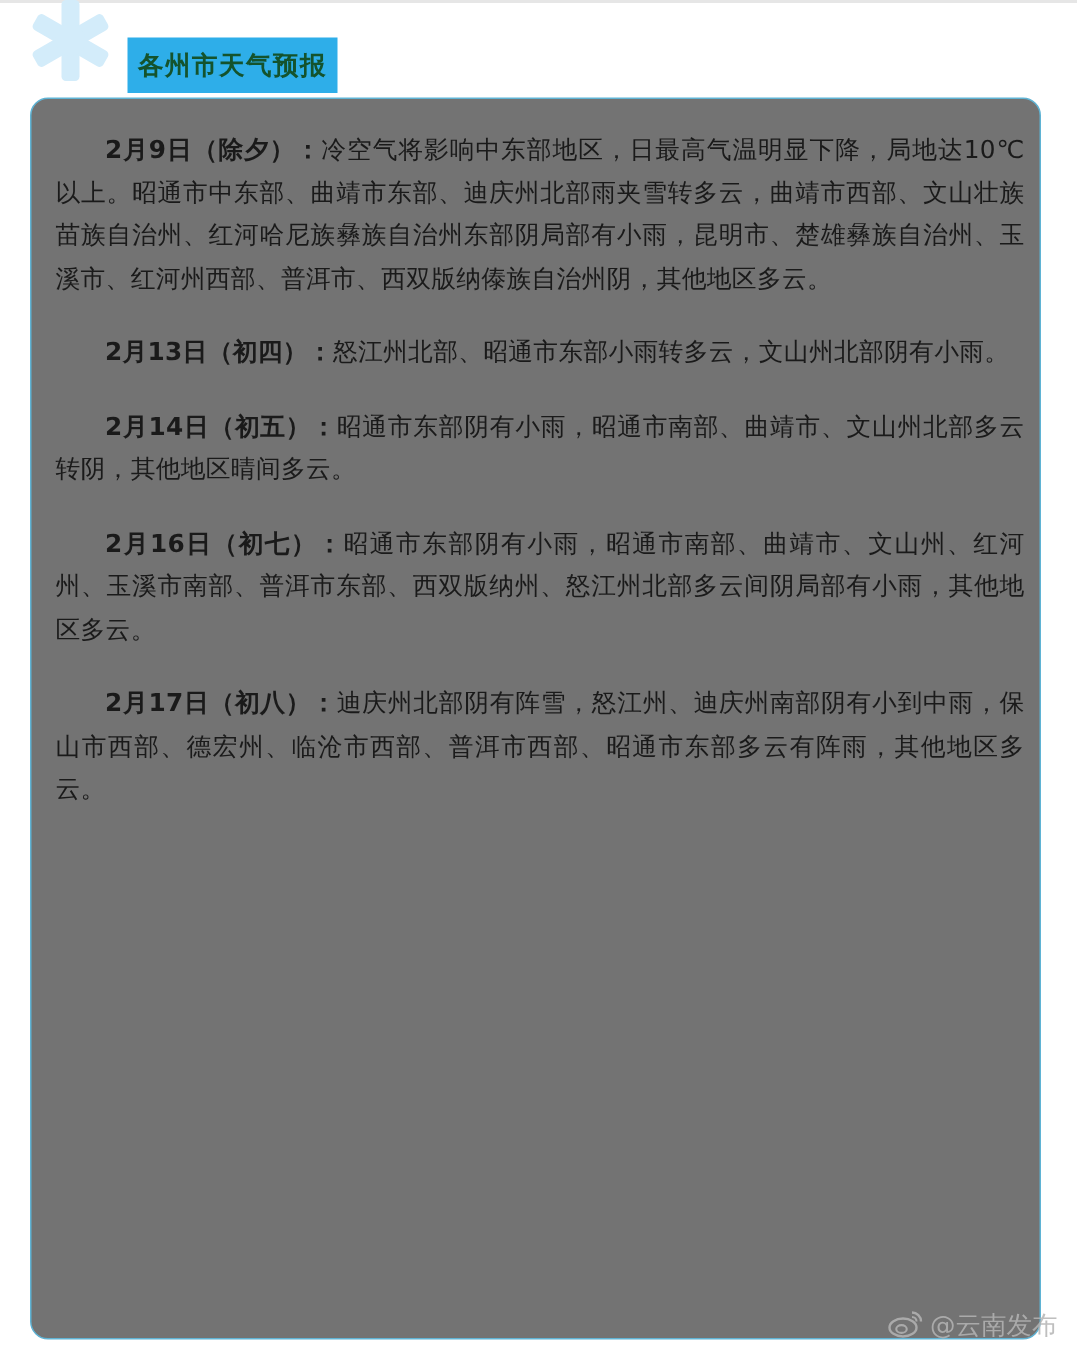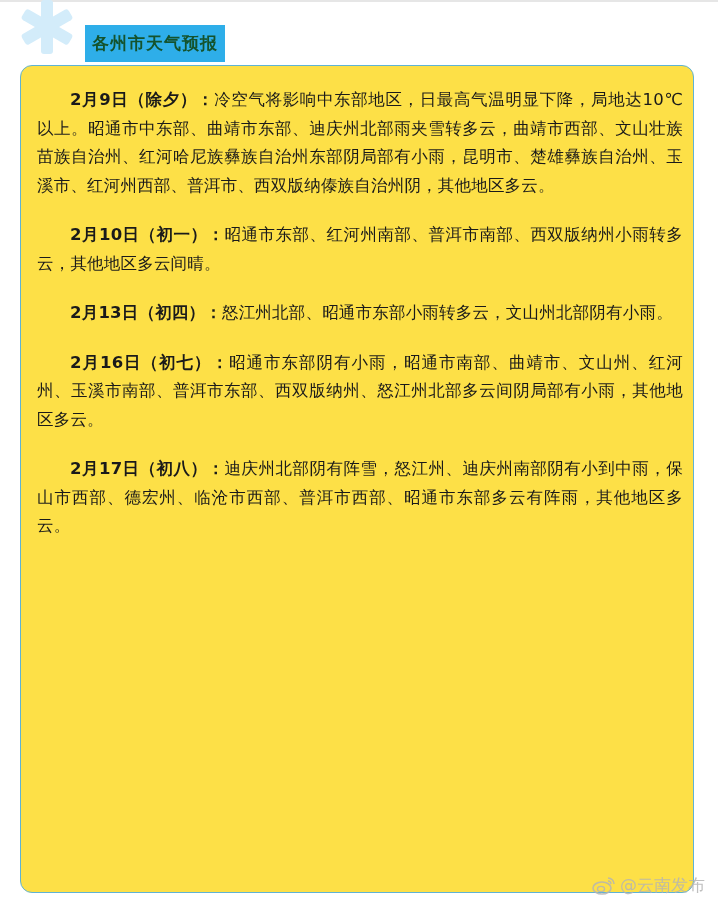--- a/index.html
+++ b/index.html
@@ -13,31 +13,31 @@
     .snowflake { position: absolute; left: 18px; top: 0px; width: 58px; height: 54px; }
     .banner {
       position: absolute; left: 85px; top: 9px; width: 140px; height: 37px;
       background: #2eaee9; color: #14532d;
       font-size: 17px; font-weight: bold; letter-spacing: 1px;
       display: flex; align-items: center; justify-content: center; margin-top: 16px;
     }
     .box {
       position: absolute; left: 20px; top: 65px; width: 674px; height: 828px;
       border: 1.5px solid #5fb3d4; border-radius: 12px; box-sizing: border-box;
-      background: #fde047;
+      background: #737373;
     }
     .content { position: absolute; left: 16px; top: 20px; width: 646px; }
     .para {
       margin: 0 0 21px 0; font-size: 16.5px; line-height: 28.5px;
       text-indent: 2em; text-align: justify; letter-spacing: 0.2px;
     }
     .date { font-weight: bold; }
     .watermark {
       position: absolute; left: 592px; top: 872px; height: 26px;
-      display: flex; align-items: center; gap: 4px;
+      display: flex; align-items: flex-start; gap: 4px;
       color: rgba(180,180,180,0.85); font-size: 17px;
     }
     .weibo-icon { width: 24px; height: 20px; }
   </style>
 </head>
 <body>
 
 <div class="topline"></div>
 
 <svg class="snowflake" viewBox="0 0 58 54">
@@ -49,22 +49,22 @@
   </g>
 </svg>
 
 <div class="banner">
   <span>各州市天气预报</span>
 </div>
 
 <div class="box">
   <div class="content">
     <p class="para"><span class="date">2月9日（除夕）：</span><span>冷空气将影响中东部地区，日最高气温明显下降，局地达10℃以上。昭通市中东部、曲靖市东部、迪庆州北部雨夹雪转多云，曲靖市西部、文山壮族苗族自治州、红河哈尼族彝族自治州东部阴局部有小雨，昆明市、楚雄彝族自治州、玉溪市、红河州西部、普洱市、西双版纳傣族自治州阴，其他地区多云。</span></p>
-    <p class="para"><span class="date">2月10日（初一）：</span><span>昭通市东部、红河州南部、普洱市南部、西双版纳州小雨转多云，其他地区多云间晴。</span></p>
     <p class="para"><span class="date">2月13日（初四）：</span><span>怒江州北部、昭通市东部小雨转多云，文山州北部阴有小雨。</span></p>
+    <p class="para"><span class="date">2月14日（初五）：</span><span>昭通市东部阴有小雨，昭通市南部、曲靖市、文山州北部多云转阴，其他地区晴间多云。</span></p>
     <p class="para"><span class="date">2月16日（初七）：</span><span>昭通市东部阴有小雨，昭通市南部、曲靖市、文山州、红河州、玉溪市南部、普洱市东部、西双版纳州、怒江州北部多云间阴局部有小雨，其他地区多云。</span></p>
     <p class="para"><span class="date">2月17日（初八）：</span><span>迪庆州北部阴有阵雪，怒江州、迪庆州南部阴有小到中雨，保山市西部、德宏州、临沧市西部、普洱市西部、昭通市东部多云有阵雨，其他地区多云。</span></p>
   </div>
 </div>
 
 <div class="watermark">
   <svg class="weibo-icon" viewBox="0 0 24 20">
     <ellipse cx="10" cy="13" rx="9" ry="6" fill="none" stroke="rgba(180,180,180,0.85)" stroke-width="1.6"></ellipse>
     <ellipse cx="9" cy="14" rx="3.5" ry="2.6" fill="none" stroke="rgba(180,180,180,0.85)" stroke-width="1.4"></ellipse>
     <path d="M16 3 A6 6 0 0 1 22 9" fill="none" stroke="rgba(180,180,180,0.85)" stroke-width="1.6"></path>

